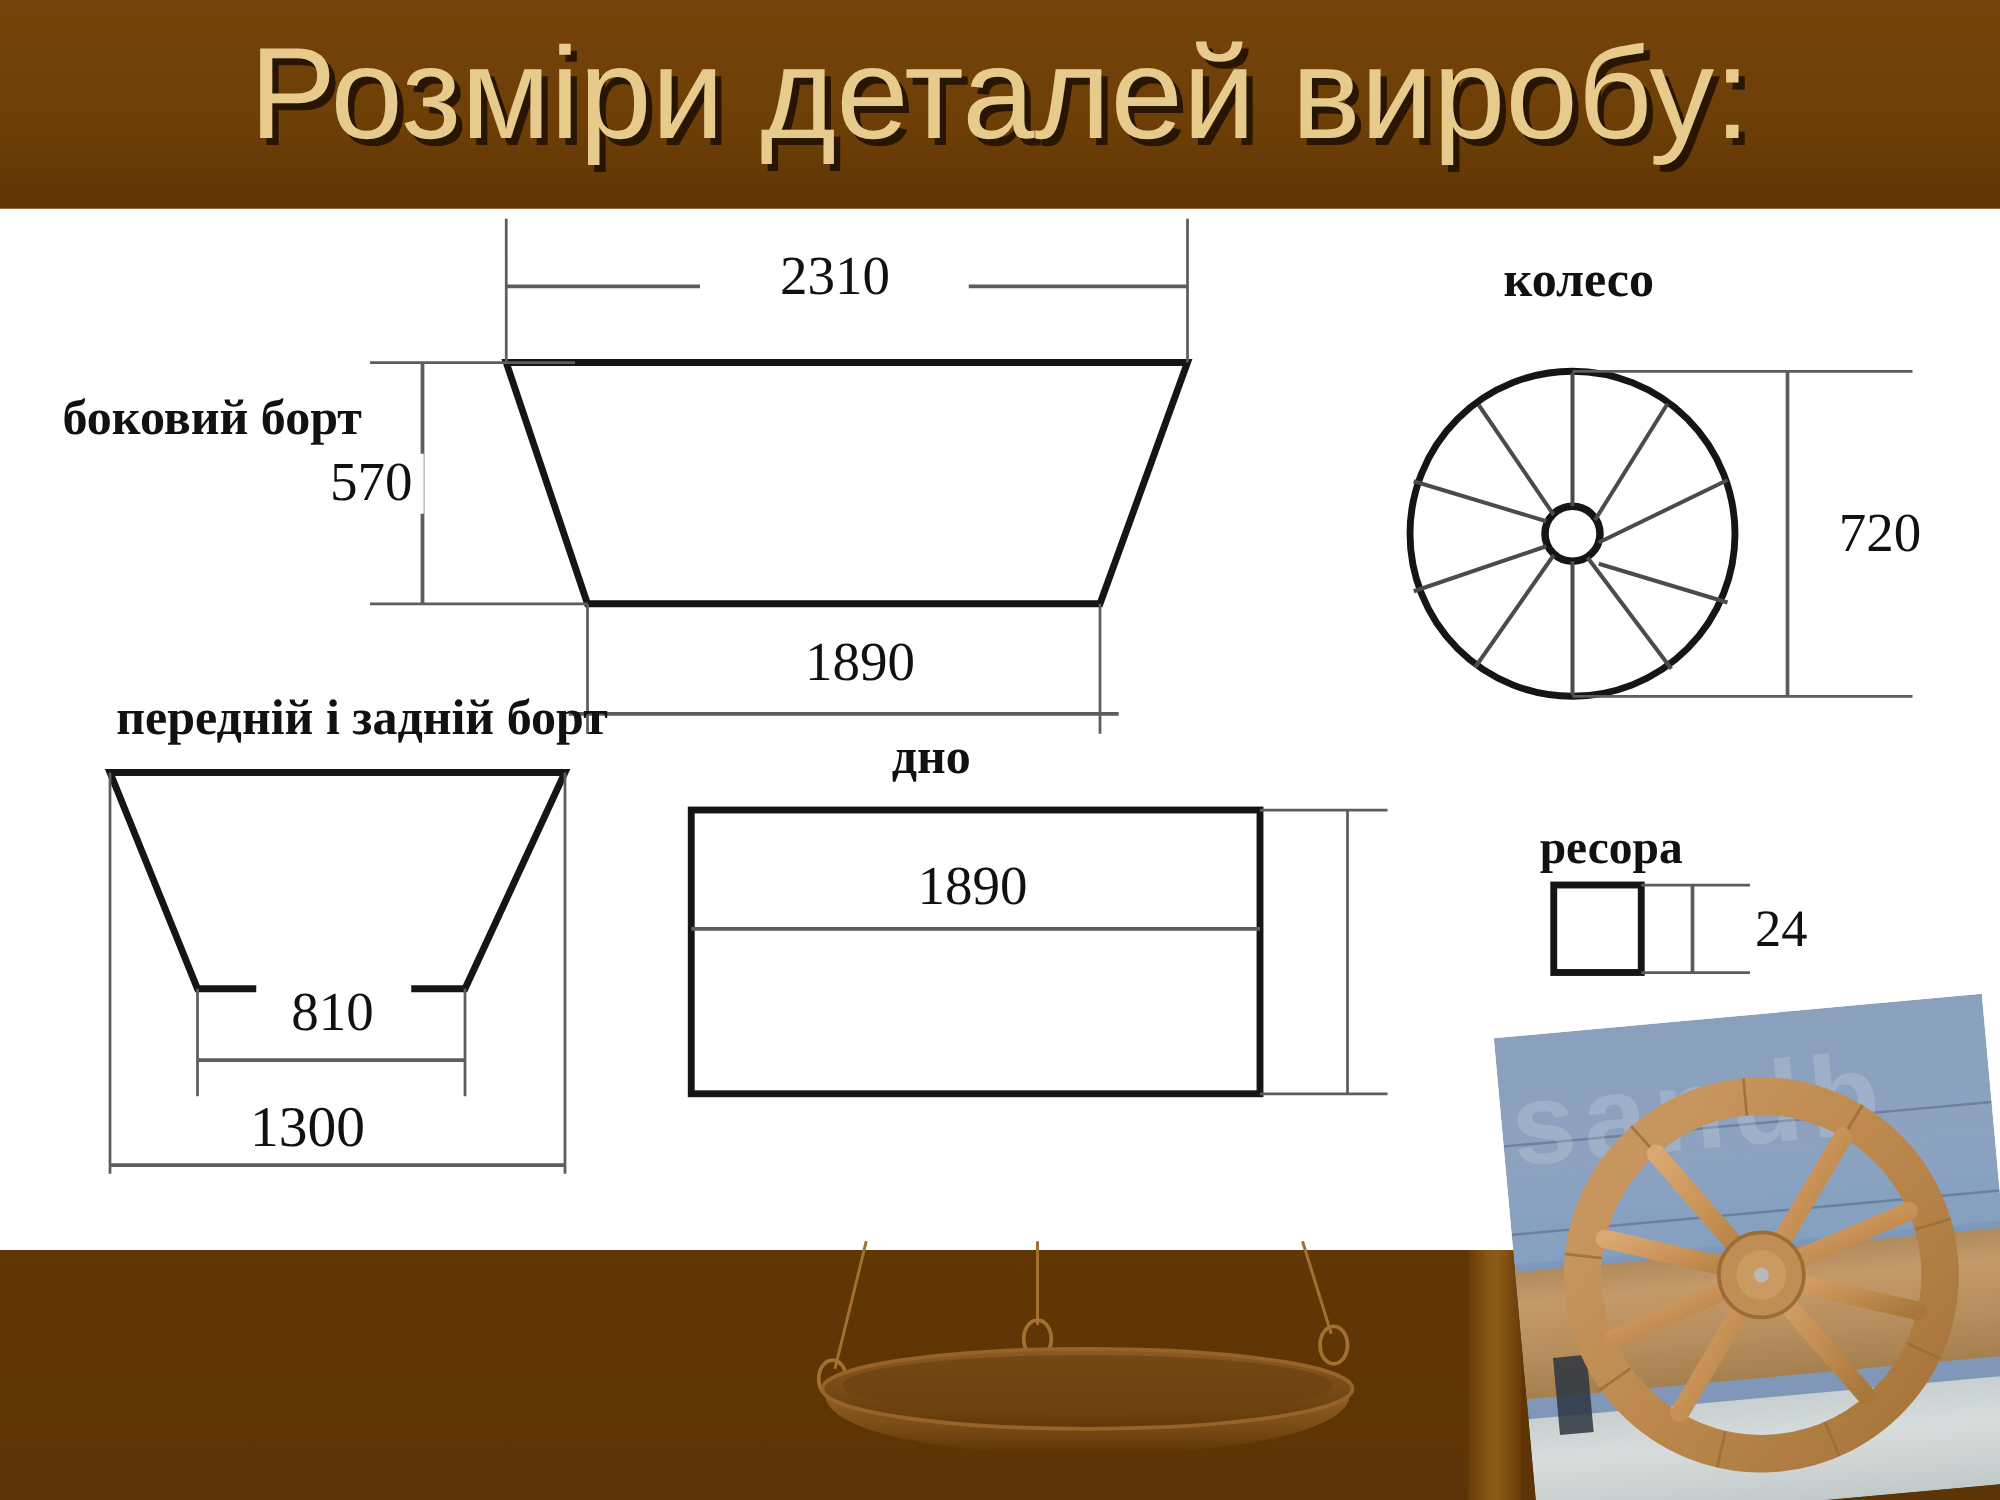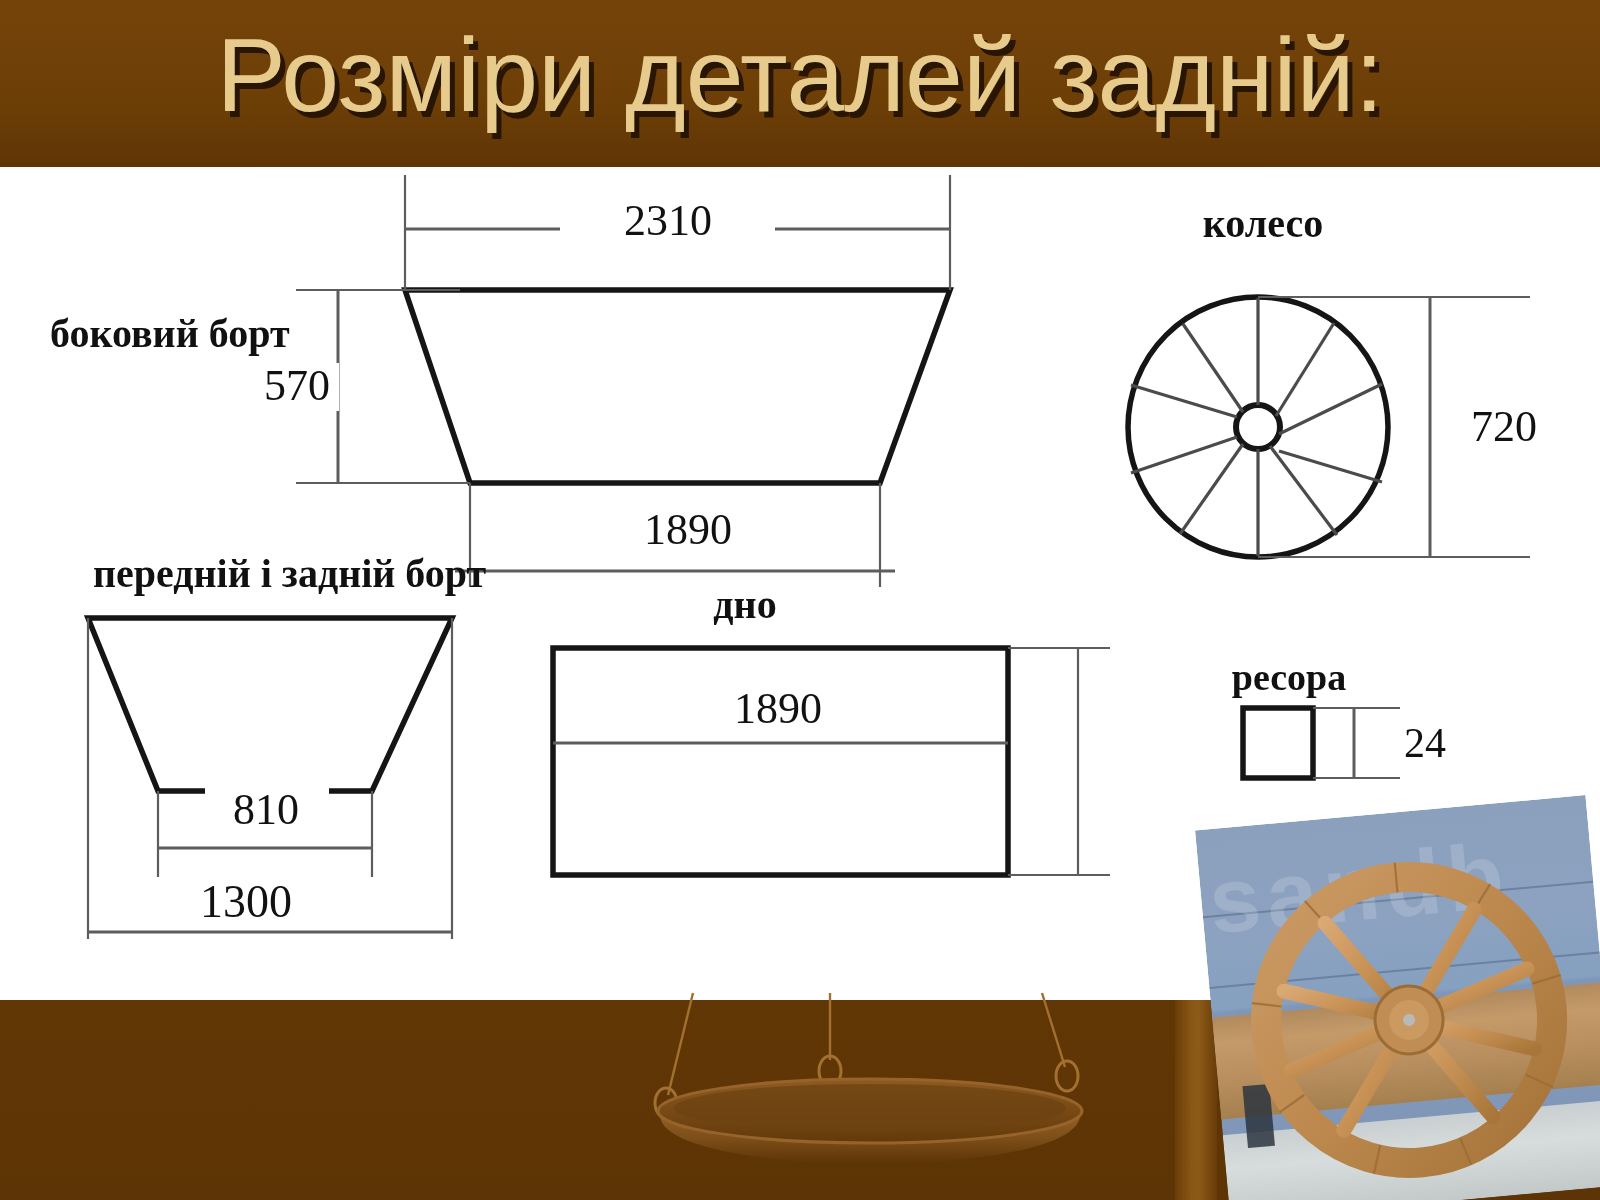--- a/index.html
+++ b/index.html
@@ -48,21 +48,21 @@
   .photo svg{position:absolute;left:0;top:0;}
 </style>
 </head>
 <body>
 
 <div class="slide">
 
   <div class="bg-post"></div>
 
   <div class="title-band">
-    <div class="title-text">Розміри деталей задній:</div>
+    <div class="title-text">Розміри деталей виробу:</div>
   </div>
 
   <div class="canvas">
     <svg width="1600" height="833" viewBox="0 0 1600 833">
       <defs>
         <style>
           .obj   { fill:none; stroke:#151515; stroke-width:5.5; stroke-linejoin:miter; }
           .dim   { fill:none; stroke:#5d5d5d; stroke-width:3; }
           .dimth { fill:none; stroke:#5d5d5d; stroke-width:2.2; }
           .spoke { fill:none; stroke:#4b4b4b; stroke-width:3.2; }

